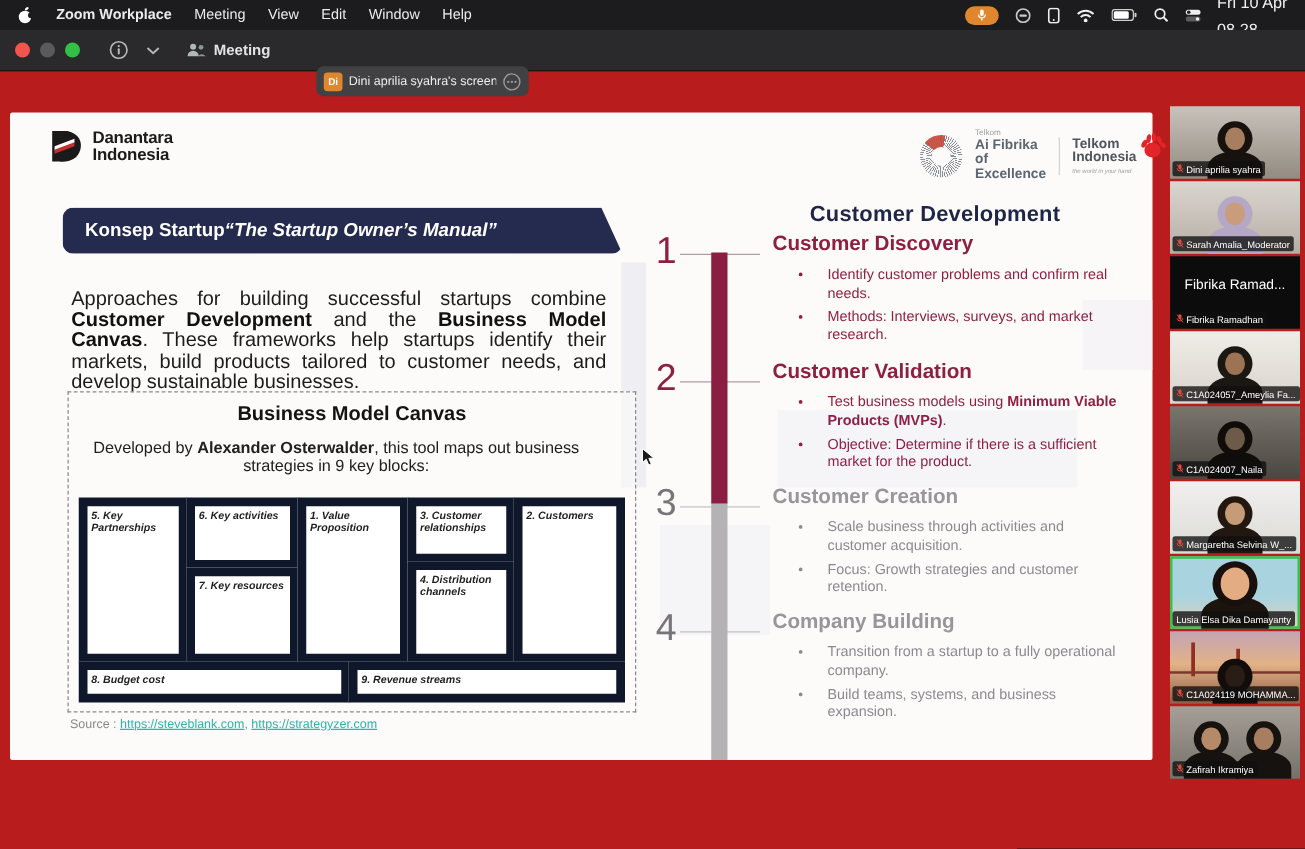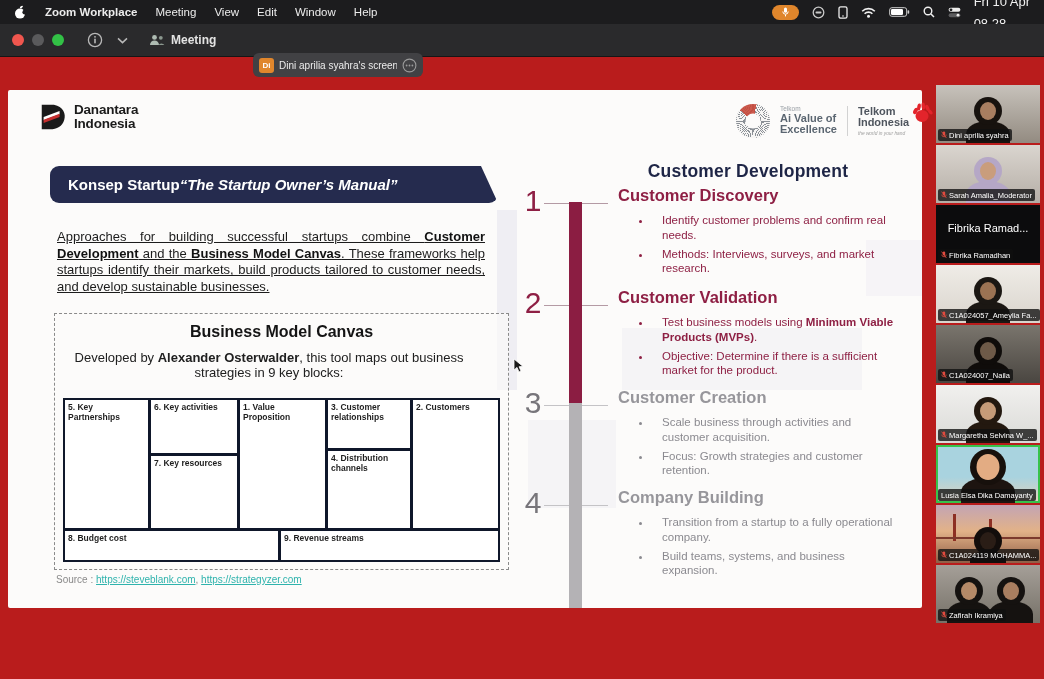--- a/index.html
+++ b/index.html
@@ -53,30 +53,30 @@
   .telkom .tagline{font-size:4.8px;color:#a0a0a0;font-style:italic;margin-top:2px;}
   .hand-icon{position:absolute;right:0;top:-4px;}
 
   .title-banner{position:absolute;left:42px;top:76px;width:448px;height:37px;background:#252b4e;z-index:2;
                 border-radius:9px;clip-path:polygon(0 0,calc(100% - 17px) 0,100% 100%,0 100%);
                 display:flex;align-items:center;padding:0 0 0 18px;box-sizing:border-box;
                 color:#fff;font-size:15px;font-weight:bold;}
   .title-banner .it{font-style:italic;}
 
   .intro{position:absolute;left:49px;top:126px;width:428px;z-index:2;color:#1c1c1c;
-         font-size:13px;line-height:16.6px;text-align:justify;text-decoration:underline;}
+         font-size:16px;line-height:16.6px;text-align:justify;}
   .intro b{color:#111;}
 
   .bmc-box{position:absolute;left:46px;top:223px;width:455px;height:257px;border:1.5px dashed #8a8a8a;
            box-sizing:border-box;z-index:2;background:rgba(252,251,250,.6);}
   .bmc-title{position:absolute;left:0;right:0;top:9px;text-align:center;font-size:16px;font-weight:bold;color:#141414;}
   .bmc-desc{position:absolute;left:9px;top:36px;width:410px;font-size:13px;line-height:1.18;color:#202020;text-align:center;}
   .bmc-table{position:absolute;left:8px;top:84px;width:437px;height:164px;}
-  .cell{position:absolute;border:2px solid #0f172a;box-sizing:border-box;padding:3px 3px;
-        font-size:8.5px;font-weight:bold;color:#1f1f1f;line-height:1.15;background:#fff;}
+  .cell{position:absolute;border:7px solid #0f172a;box-sizing:border-box;padding:3px 3px;
+        font-size:8.5px;font-weight:bold;color:#1f1f1f;line-height:1.15;background:#fff;font-style:italic;}
   .c-kp{left:0;top:0;width:87px;height:132px;}
   .c-ka{left:86px;top:0;width:90px;height:57px;}
   .c-kr{left:86px;top:56px;width:90px;height:76px;}
   .c-vp{left:175px;top:0;width:89px;height:132px;}
   .c-cr{left:263px;top:0;width:86px;height:52px;}
   .c-dc{left:263px;top:51px;width:86px;height:81px;}
   .c-cu{left:348px;top:0;width:89px;height:132px;}
   .c-bc{left:0;top:131px;width:217px;height:33px;}
   .c-rs{left:216px;top:131px;width:221px;height:33px;}
 
@@ -268,21 +268,21 @@
         </svg>
       <span class="txt">
         <span>Danantara</span><br>
         <span>Indonesia</span>
       </span>
     </div>
     <div class="brand-right">
       <span class="swirl"></span>
       <span class="aice-txt">
         <div class="tiny">Telkom</div>
-        <div class="big">Ai Value of</div>
+        <div class="big">Ai Fibrika of</div>
         <div class="big">Excellence</div>
       </span>
       <span class="logo-divider"></span>
       <span class="telkom">
         <span class="hand-icon">
           <svg width="22" height="22" viewBox="0 0 22 22">
               <ellipse cx="11" cy="14" rx="6.5" ry="6" fill="#e3242b"></ellipse>
               <ellipse cx="4.5" cy="9" rx="2" ry="3.4" fill="#e3242b" transform="rotate(28 4.5 9)"></ellipse>
               <ellipse cx="8" cy="5" rx="1.8" ry="3.6" fill="#e3242b" transform="rotate(10 8 5)"></ellipse>
               <ellipse cx="12.3" cy="4" rx="1.8" ry="3.6" fill="#e3242b" transform="rotate(-6 12.3 4)"></ellipse>

